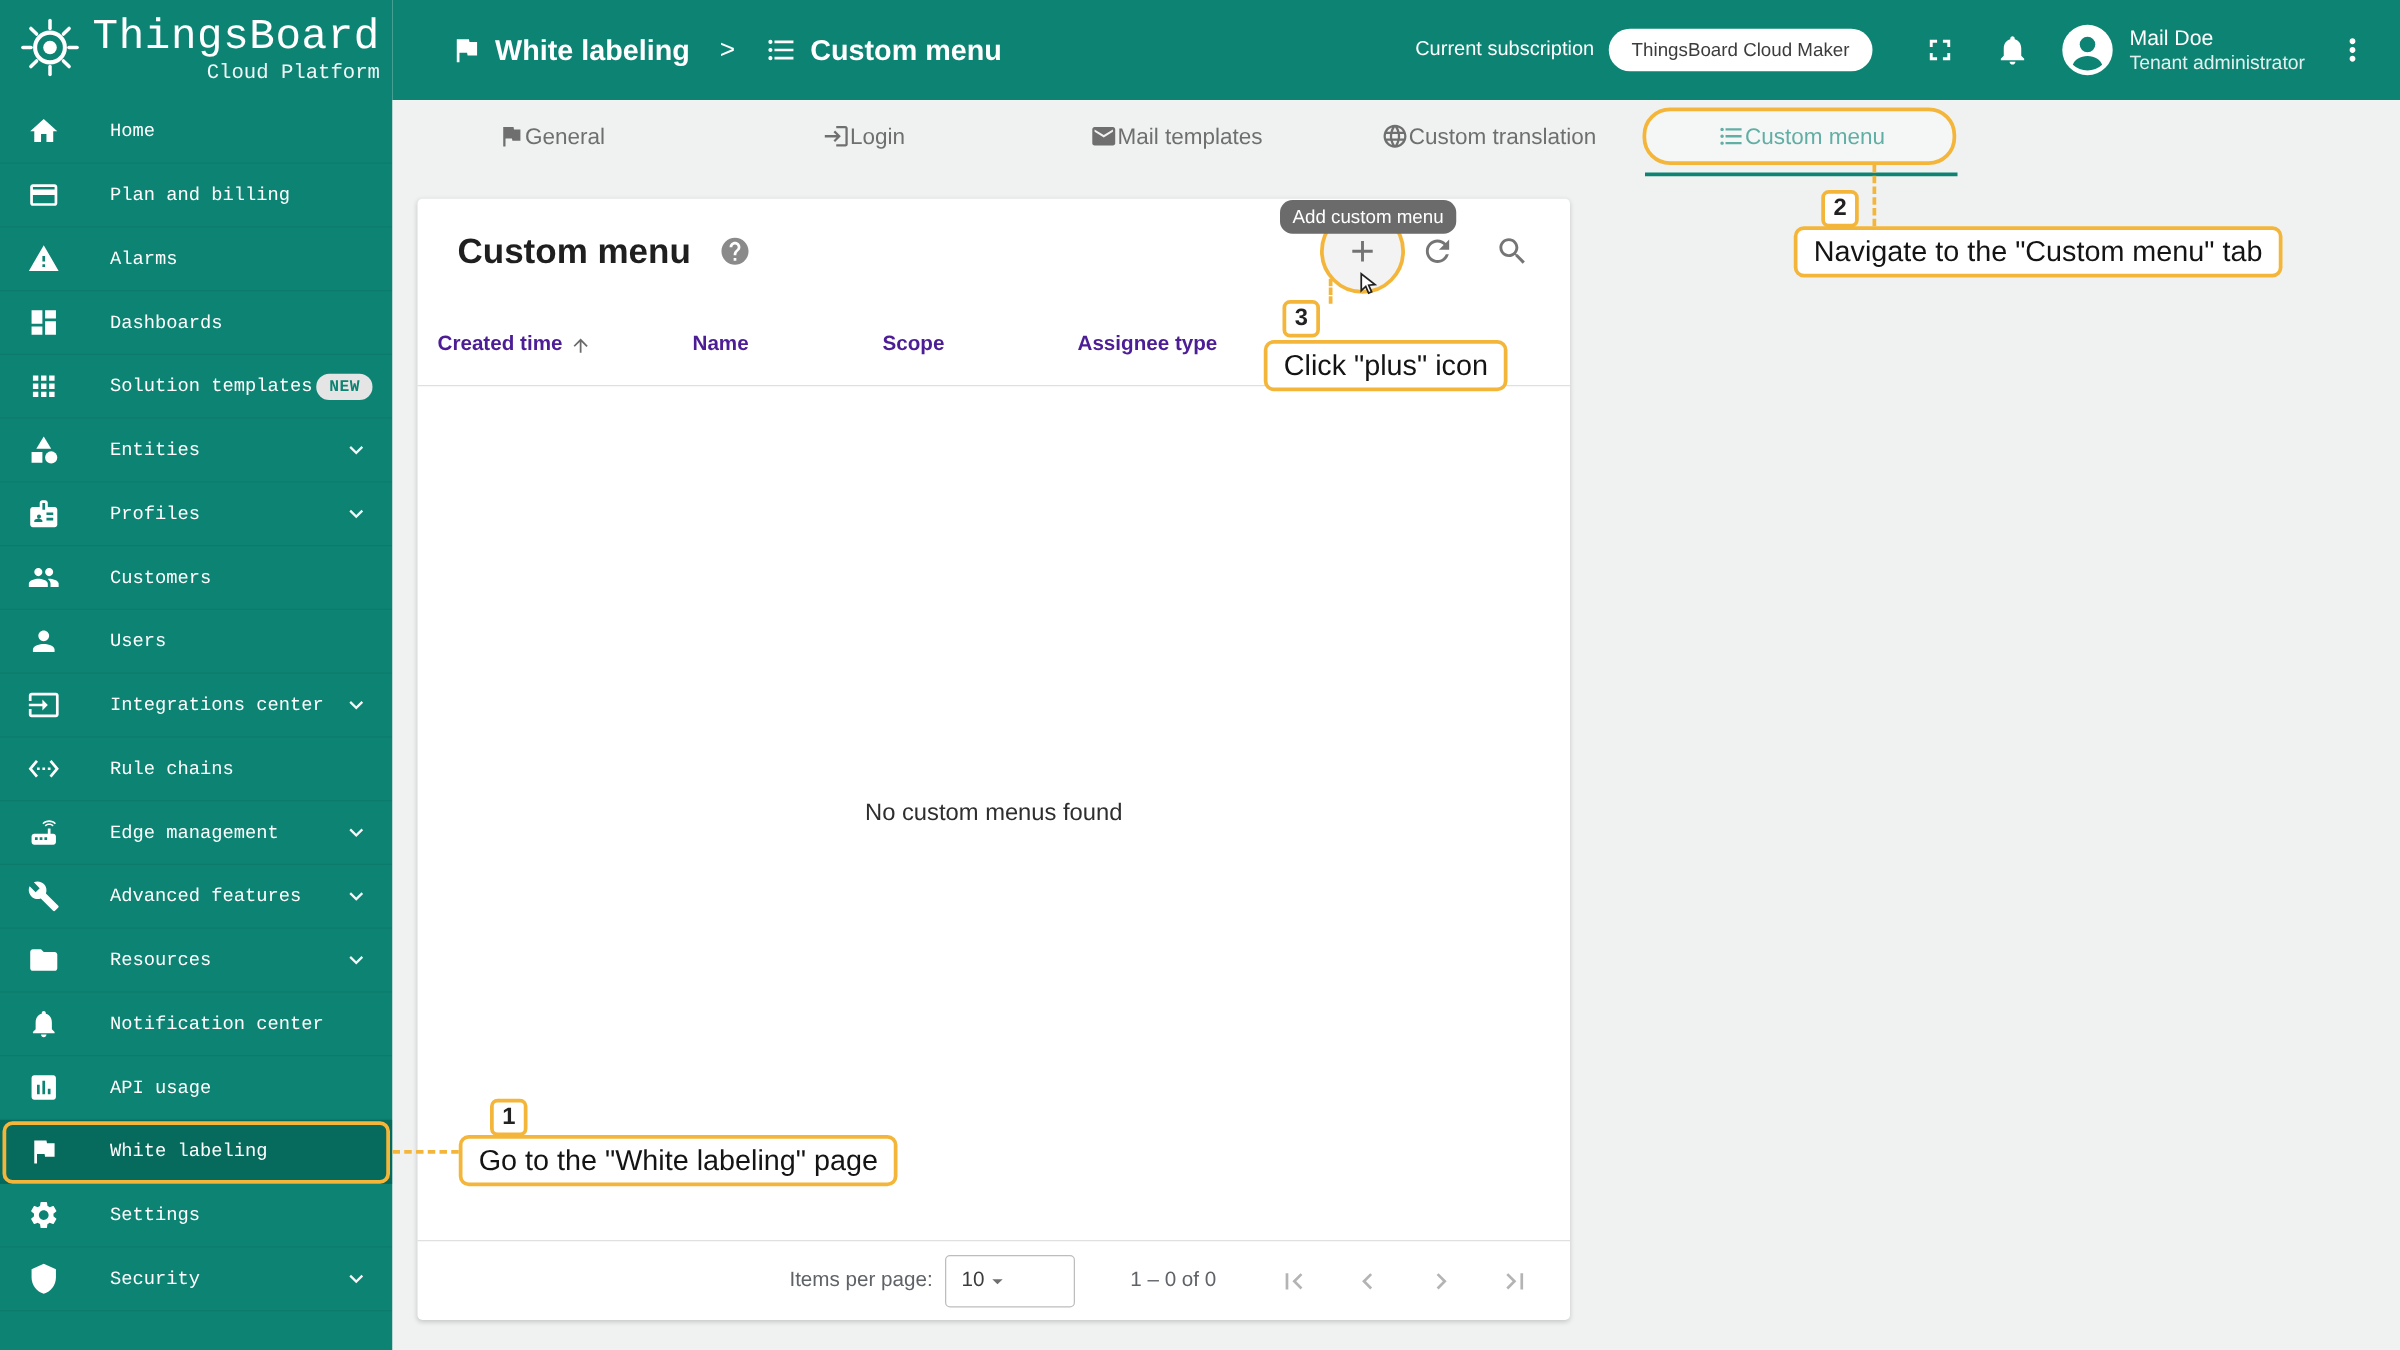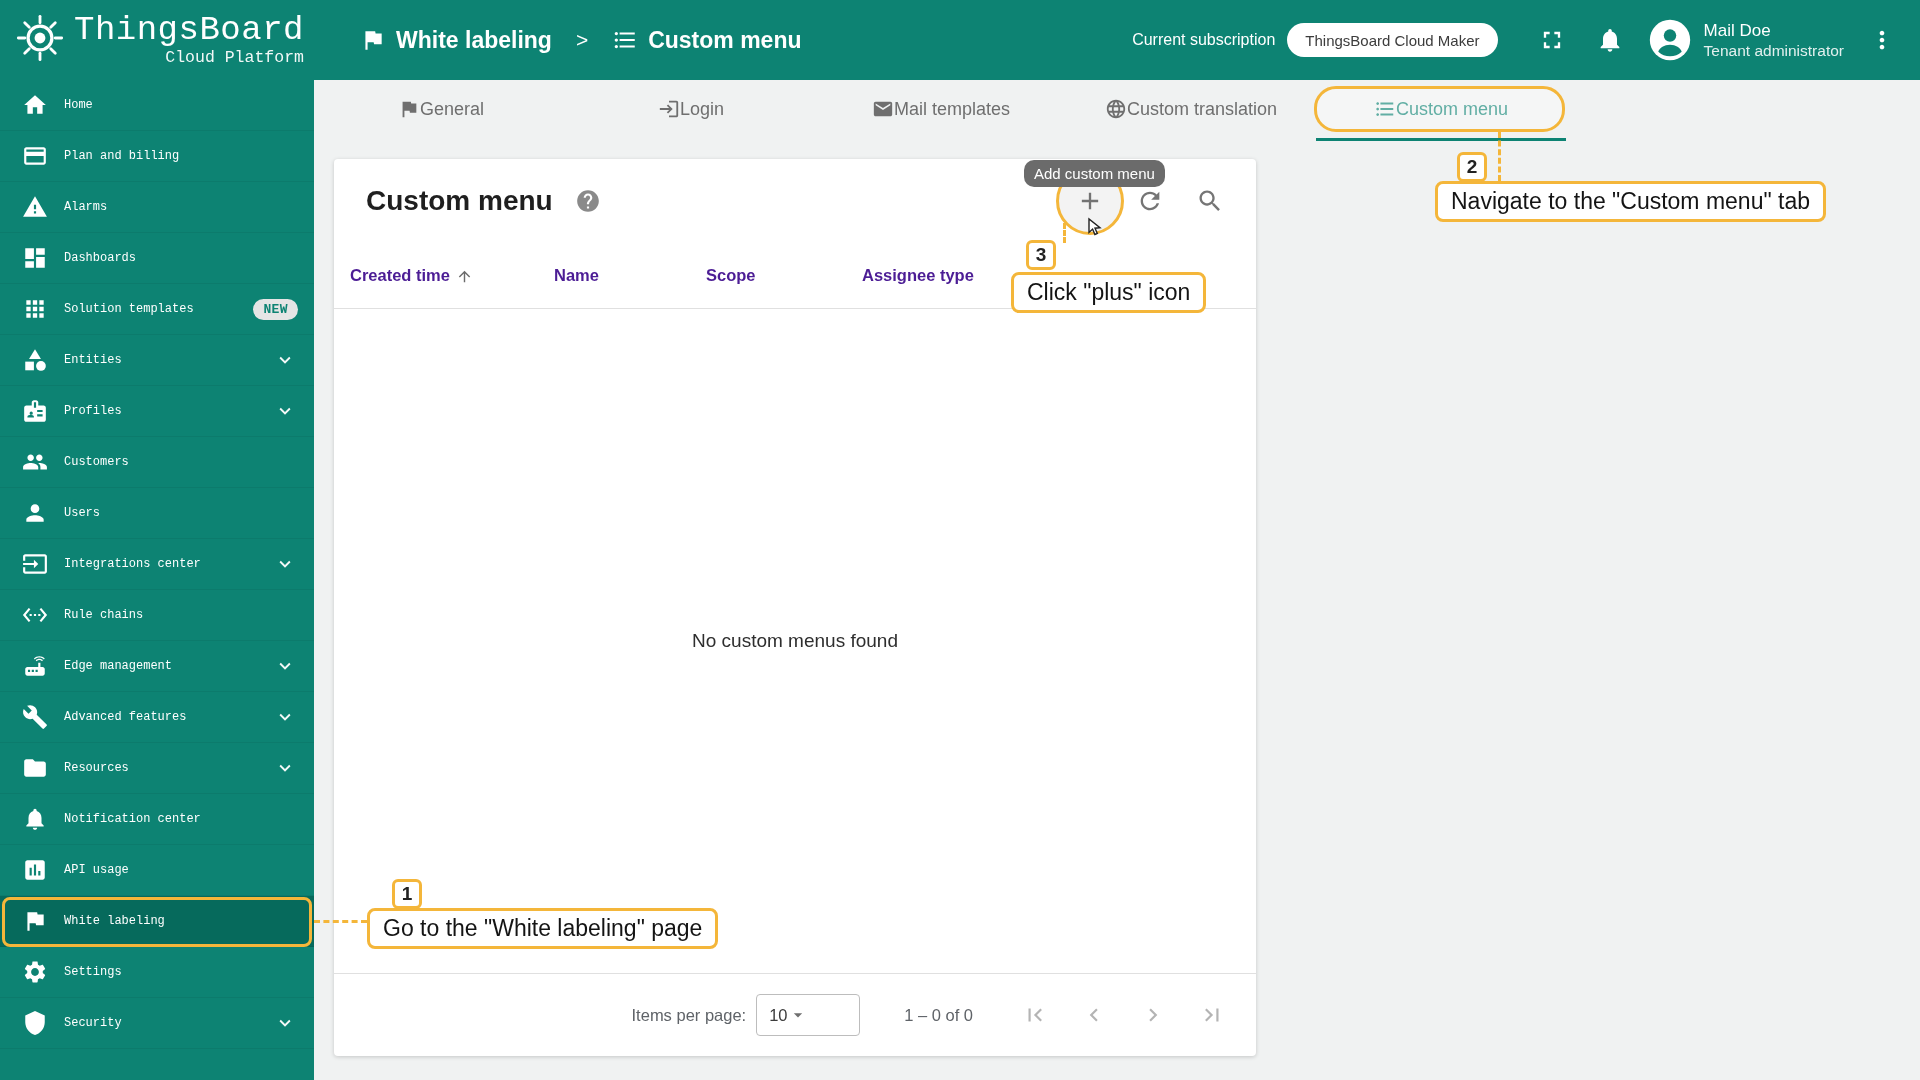--- a/index.html
+++ b/index.html
@@ -22,21 +22,21 @@
   .sidebar{width:314px;min-width:314px;background:var(--primary);color:#fff;display:flex;flex-direction:column;overflow:hidden;font-family:Liberation Mono, monospace;}
   .logo{height:80px;display:flex;align-items:center;padding-left:14px;}
   .logo-text{display:flex;flex-direction:column;margin-left:8px;}
   .logo-name{font-size:34px;font-weight:500;letter-spacing:.5px;line-height:1.05;}
   .logo-tag{font-size:16.5px;font-weight:400;text-align:right;opacity:.95;}
   .snav{display:flex;flex-direction:column;}
   .sitem{height:51px;display:flex;align-items:center;padding-left:22px;cursor:pointer;border-bottom:1px solid rgba(0,0,0,0.06);}
   .sitem.active{background:var(--primary-sel);}
   .sitem .icn{width:26px;height:26px;margin-right:16px;flex:none;display:flex;align-items:center;justify-content:center;}
   .sitem .icn svg{width:26px;height:26px;fill:#fff;display:block;}
-  .sitem .lbl{font-size:12px;font-weight:500;white-space:nowrap;}
+  .sitem .lbl{font-size:15px;font-weight:500;white-space:nowrap;margin-left:24px;}
   .sitem .chev{margin-left:auto;margin-right:18px;width:22px;height:22px;}
   .sitem .chev svg{width:22px;height:22px;fill:#fff;opacity:.95;display:block;}
   .newbadge{margin-left:auto;margin-right:16px;background:#e5e5e5;color:var(--primary);font-size:13px;font-weight:700;padding:3px 10px;border-radius:12px;letter-spacing:.4px;}
 
   
   .main{flex:1;display:flex;flex-direction:column;}
   .topbar{height:80px;background:var(--primary);color:#fff;display:flex;align-items:center;padding-right:16px;}
   .breadcrumb{display:flex;align-items:center;margin-left:46px;gap:10px;}
   .breadcrumb svg{width:26px;height:26px;fill:#fff;display:block;}
   .bc-label{font-size:23px;font-weight:600;}
@@ -69,21 +69,21 @@
   .help-btn{margin-left:20px;width:30px;height:30px;display:flex;align-items:center;justify-content:center;cursor:pointer;}
   .help-btn svg{width:26px;height:26px;fill:#8a8a8a;display:block;}
   .card-actions{margin-left:auto;display:flex;gap:16px;}
   .act-btn{width:44px;height:44px;display:flex;align-items:center;justify-content:center;cursor:pointer;border-radius:50%;}
   .act-btn svg{width:28px;height:28px;fill:#757575;display:block;}
   .thead{height:66px;display:grid;grid-template-columns:204px 152px 156px 1fr;align-items:center;padding-left:16px;border-bottom:1px solid var(--border);}
   .th{font-size:16.5px;font-weight:600;color:#4c1d95;display:flex;align-items:flex-end;gap:6px;}
   .th svg{width:17px;height:17px;fill:#6b6b6b;display:block;}
   .tbody{flex:1;display:flex;align-items:center;justify-content:center;}
   .empty-msg{font-size:19px;color:#2e2e2e;}
-  .tfoot{height:83px;border-top:1px solid var(--border);display:flex;align-items:center;justify-content:flex-end;padding-right:22px;color:#5f6368;font-size:16.5px;}
+  .tfoot{height:64px;border-top:1px solid var(--border);display:flex;align-items:center;justify-content:flex-end;padding-right:22px;color:#5f6368;font-size:16.5px;}
   .ipp-label{margin-right:10px;}
   .select{width:104px;height:42px;border:1px solid #bdbdbd;border-radius:4px;display:flex;align-items:center;padding:0 12px;margin-right:44px;cursor:pointer;color:#3c3c3c;}
   .select svg{margin-left:auto;width:20px;height:20px;fill:#6f6f6f;display:block;}
   .range{margin-right:40px;}
   .pager{display:flex;gap:15px;}
   .pg-btn{width:44px;height:44px;display:flex;align-items:center;justify-content:center;cursor:default;}
   .pg-btn svg{width:26px;height:26px;fill:#b4b4b4;display:block;}
 
   
   .ann{position:absolute;z-index:40;}

